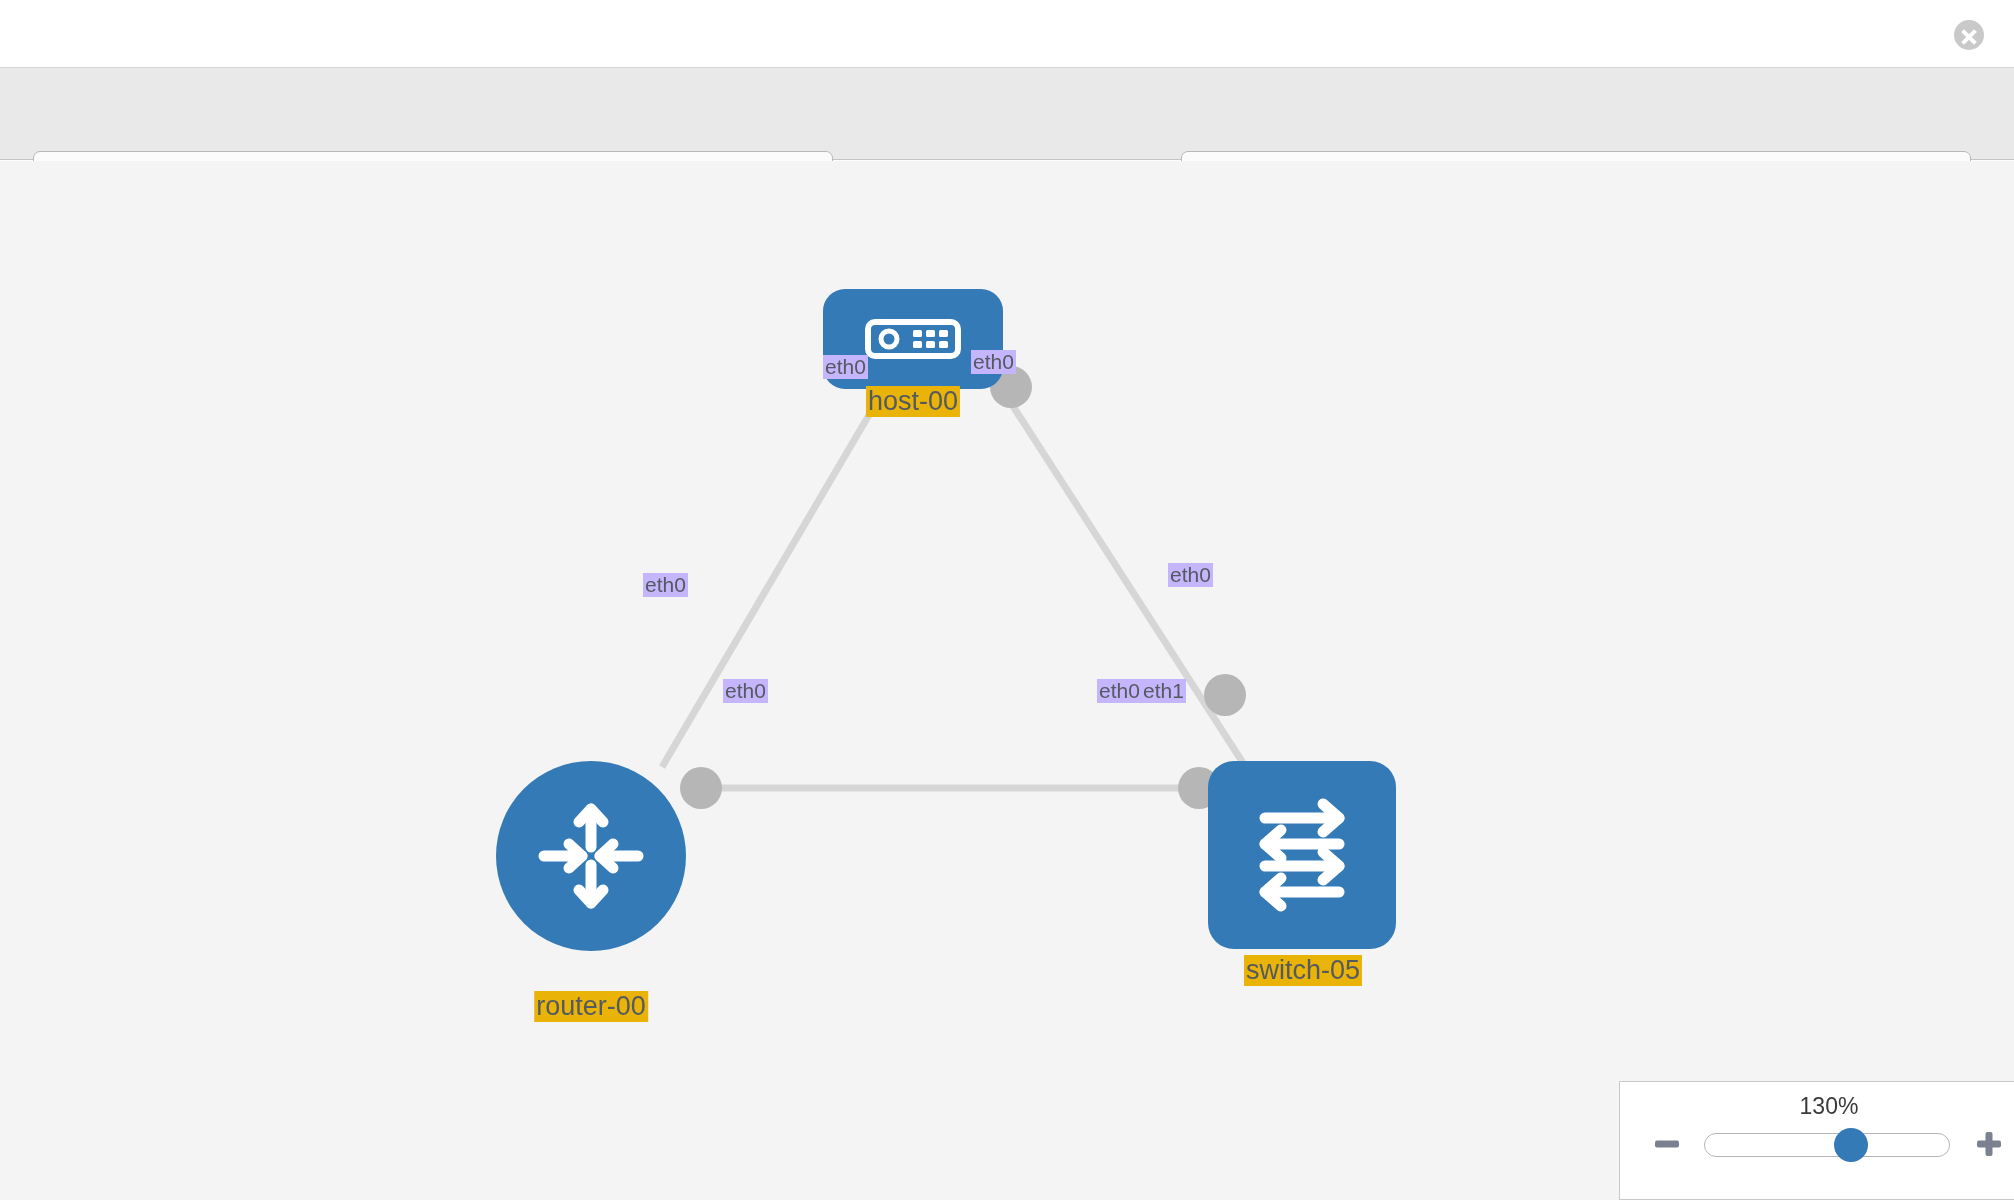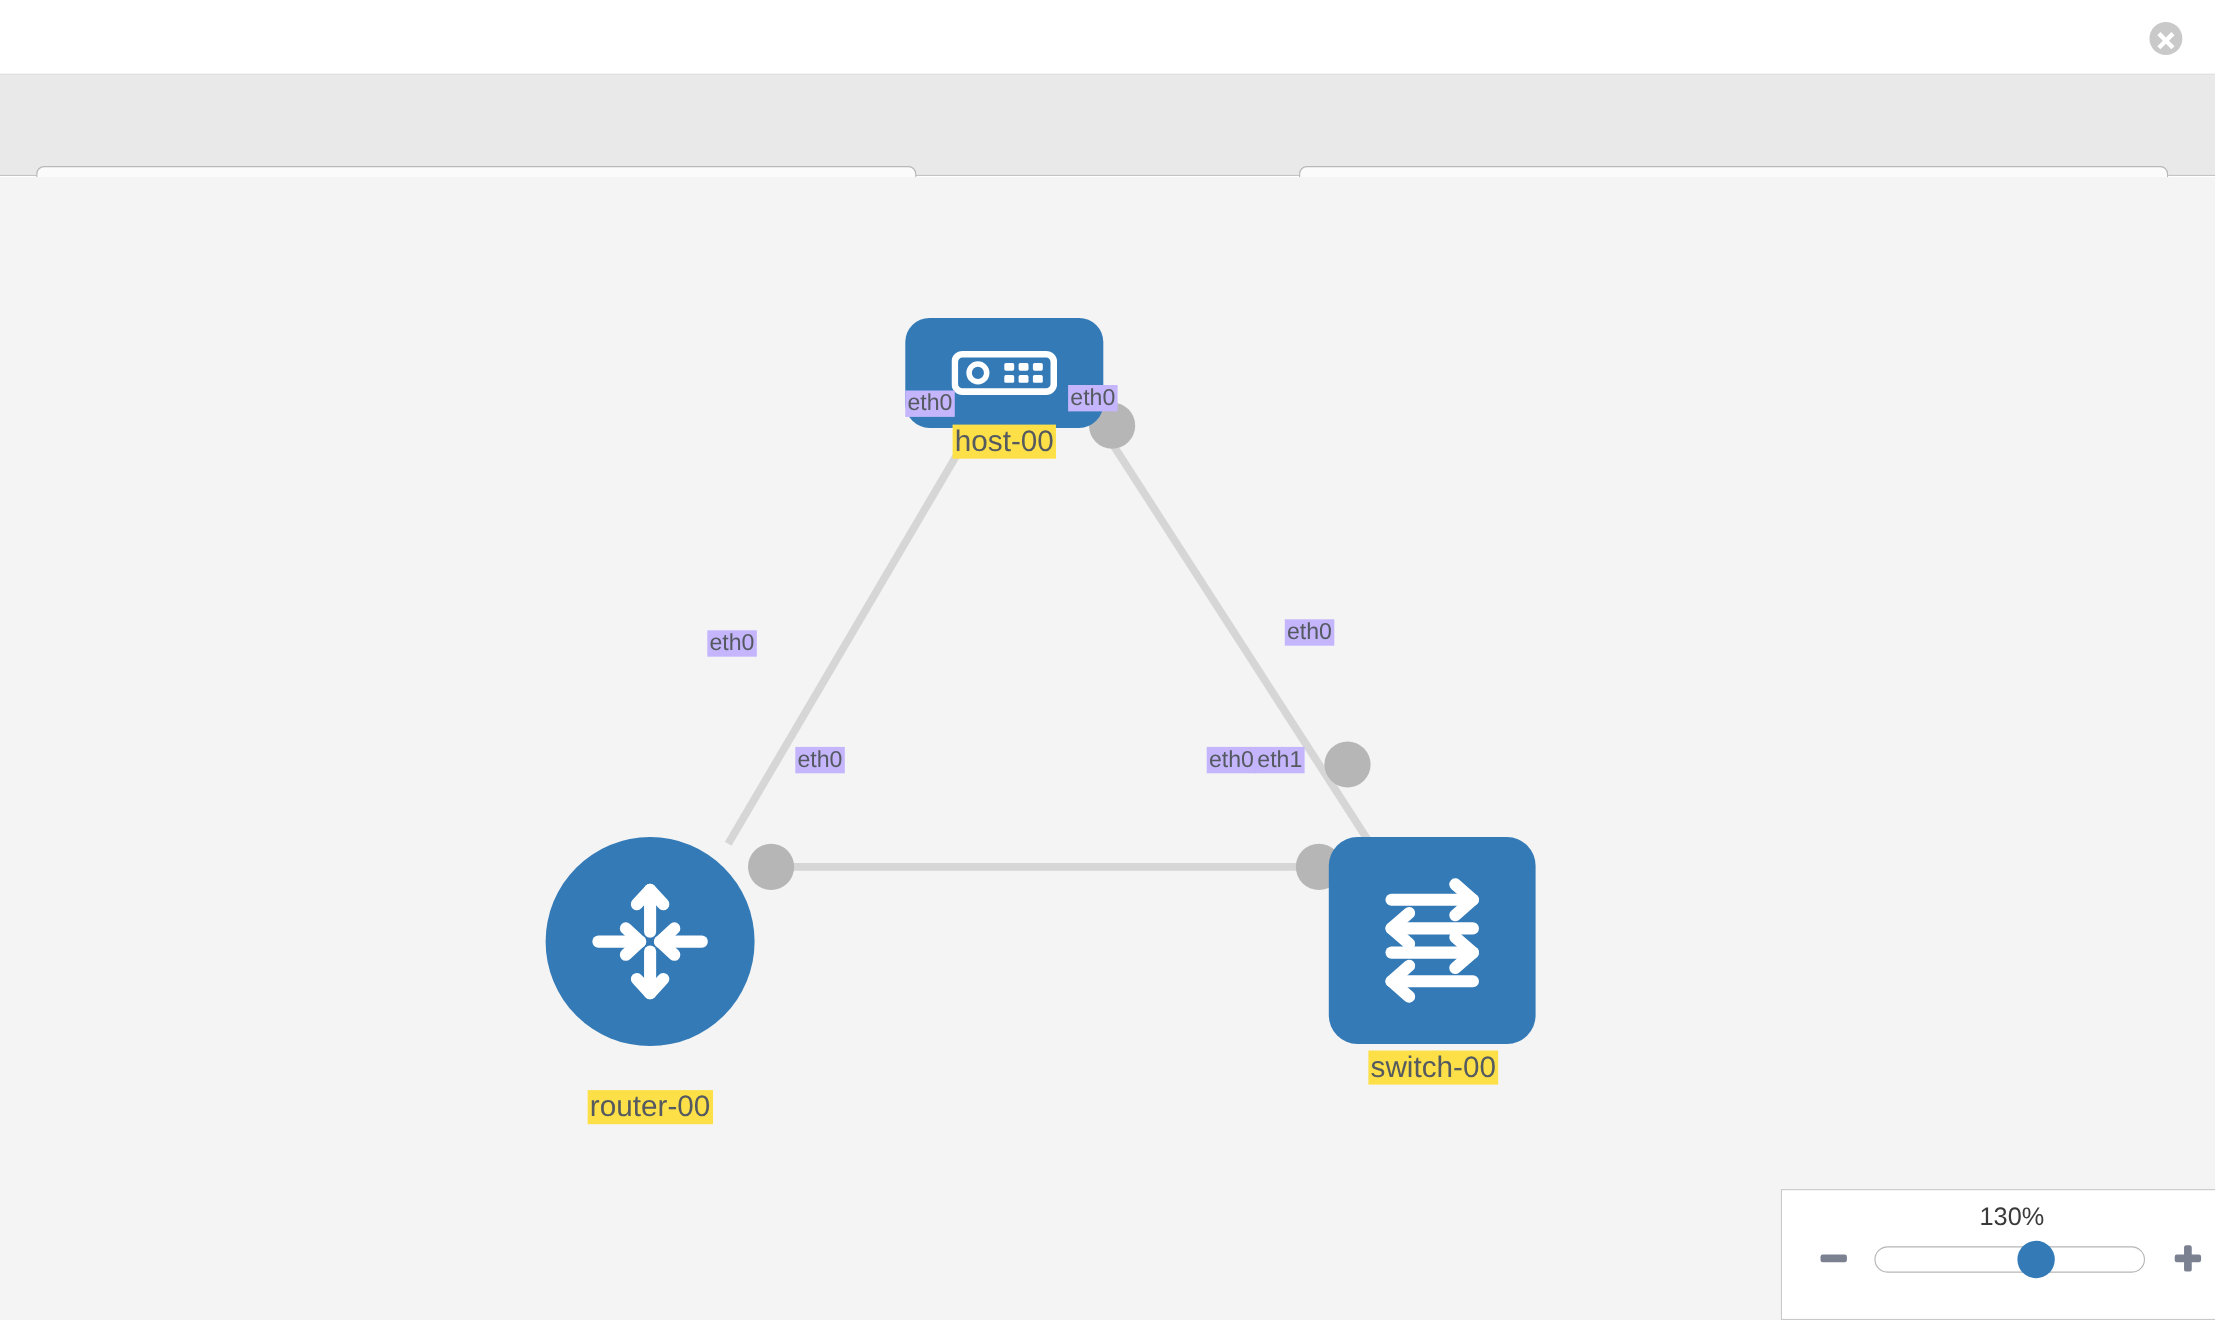--- a/index.html
+++ b/index.html
@@ -82,21 +82,21 @@
   .node { position: absolute; }
   .node-shape {
     position: absolute; left: 0; top: 0;
     background: #337ab7;
     display: flex; align-items: center; justify-content: center;
     cursor: pointer;
   }
   .node-label {
     position: absolute;
     font-size: 27px; color: #555a60;
-    background: #fde047;
+    background: #eab308;
     white-space: nowrap;
     padding: 0 2px;
     transform: translateX(-50%);
   }
   .port {
     position: absolute;
     background: #b6b6b6;
     border-radius: 50%;
     width: 42px; height: 42px;
   }
@@ -244,21 +244,21 @@
             <path d="M84 12 L100 26 L84 40"></path>
           <path d="M100 52 L26 52"></path>
             <path d="M42 38 L26 52 L42 66"></path>
           <path d="M26 74 L100 74"></path>
             <path d="M84 60 L100 74 L84 88"></path>
           <path d="M100 100 L26 100"></path>
             <path d="M42 86 L26 100 L42 114"></path>
         </g>
       </svg>
     </div>
-    <div class="node-label" style="left:95px; top:194px;">switch-00</div>
+    <div class="node-label" style="left:95px; top:194px;">switch-05</div>
   </div>
 
   <div class="link-label" style="left:823px;  top:194px;">eth0</div>
   <div class="link-label" style="left:971px;  top:189px;">eth0</div>
   <div class="link-label" style="left:643px;  top:412px;">eth0</div>
   <div class="link-label" style="left:1168px; top:402px;">eth0</div>
   <div class="link-label" style="left:723px;  top:518px;">eth0</div>
   <div class="link-label" style="left:1097px; top:518px;">eth0</div>
   <div class="link-label" style="left:1117px; top:518px;margin-left:24px;">eth1</div>
 </div>

